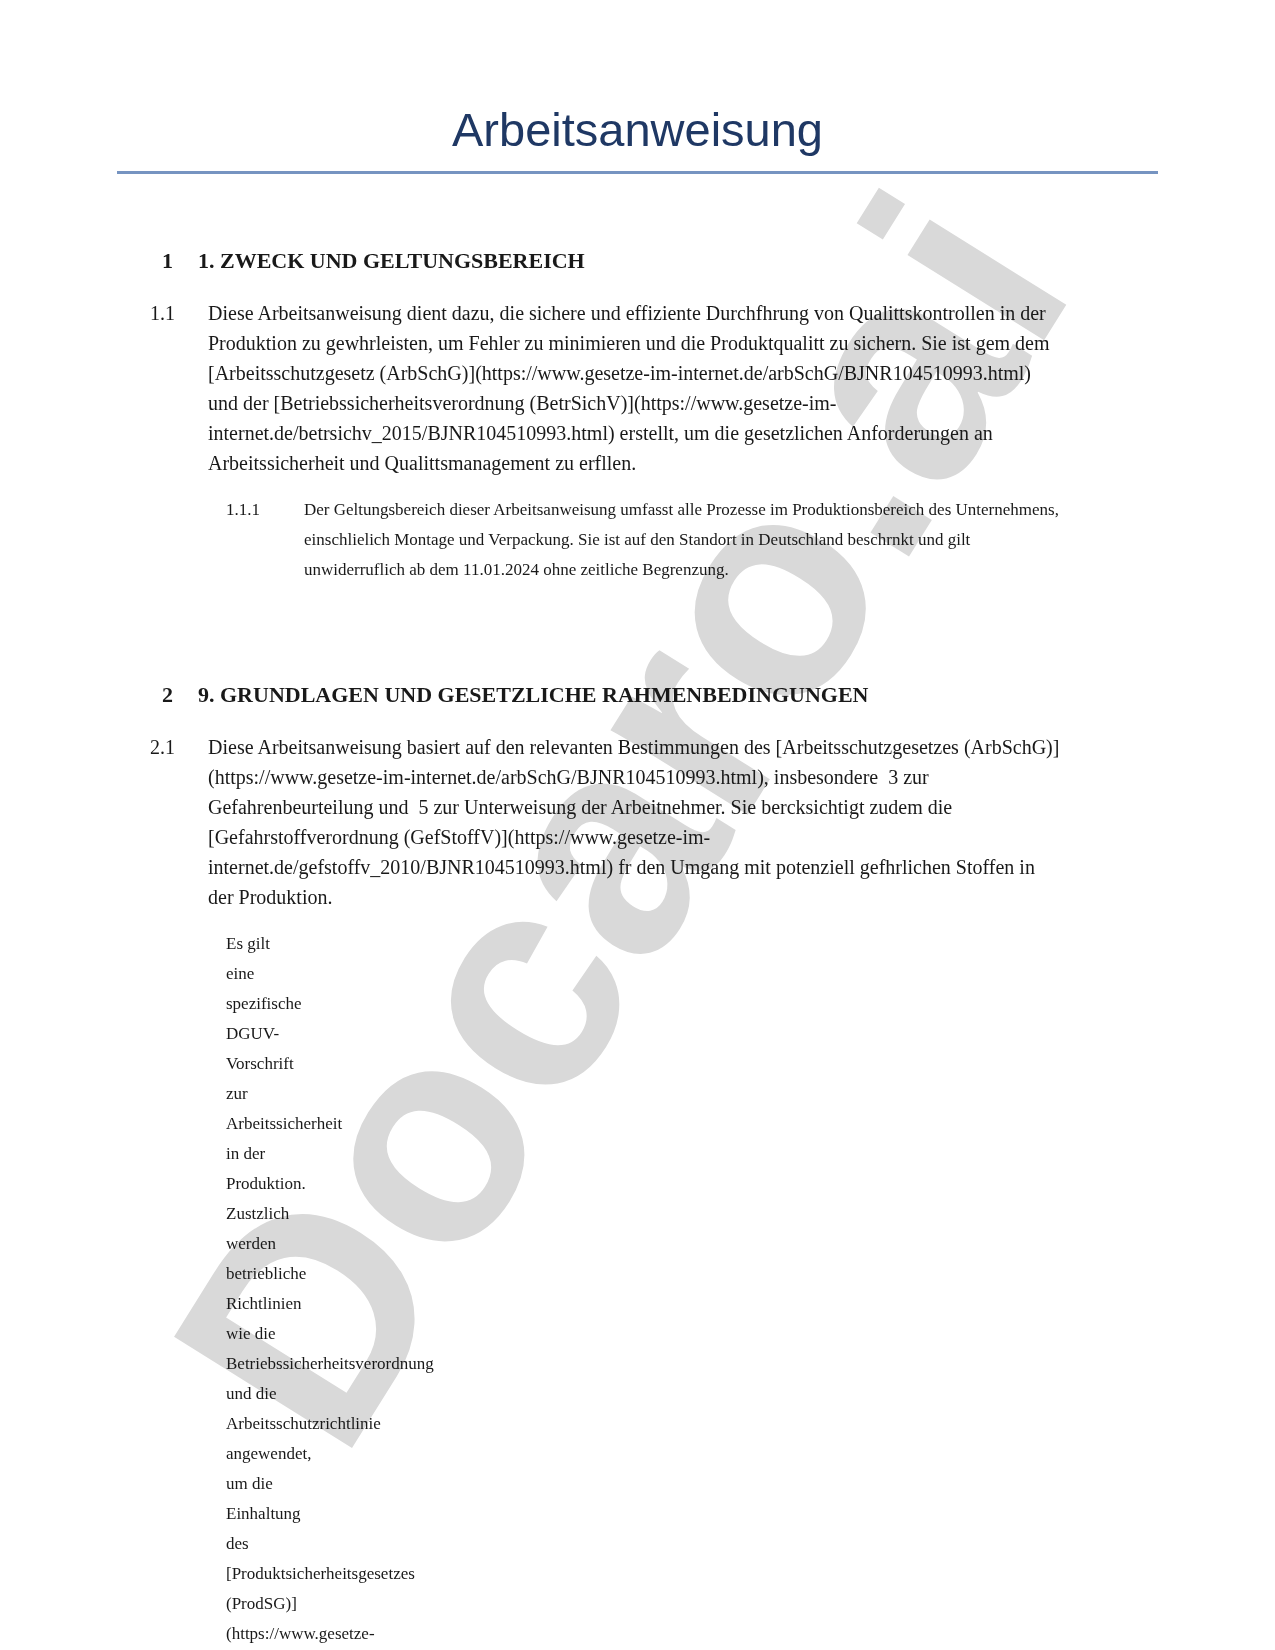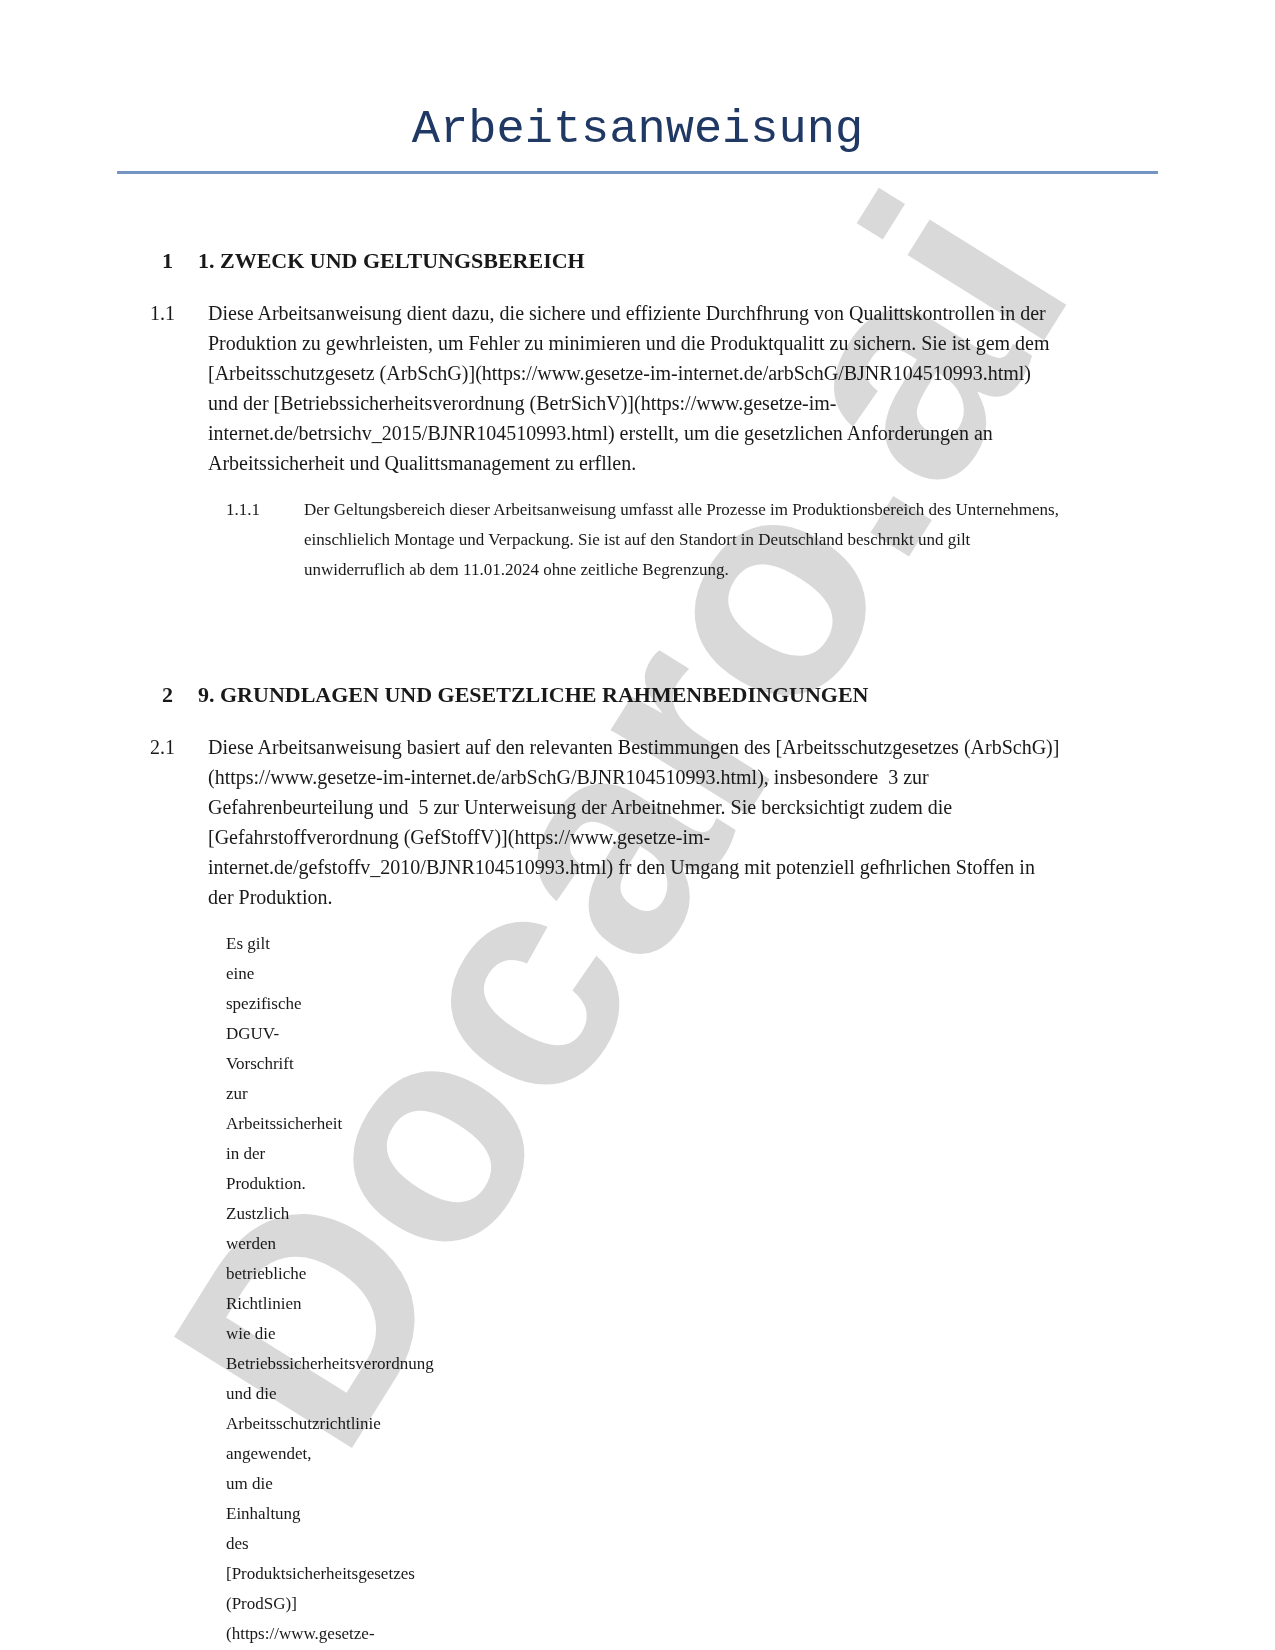--- a/index.html
+++ b/index.html
@@ -31,21 +31,21 @@
   .title-block {
     position: relative;
     z-index: 1;
     margin: 0 117px;
     padding: 102px 0 13px 0;
     border-bottom: 3px solid var(--rule-color, #7694c1);
     text-align: center;
   }
   .doc-title {
     margin: 0;
-    font-family: Liberation Mono, monospace;
+    font-family: Liberation Sans, sans-serif;
     font-weight: normal;
     font-size: 47px;
     line-height: 1.2;
     color: var(--title-color, #1f3864);
   }
   .content {
     position: relative;
     z-index: 1;
   }
   .row { display: grid; margin: 0 0 17px 0; }

